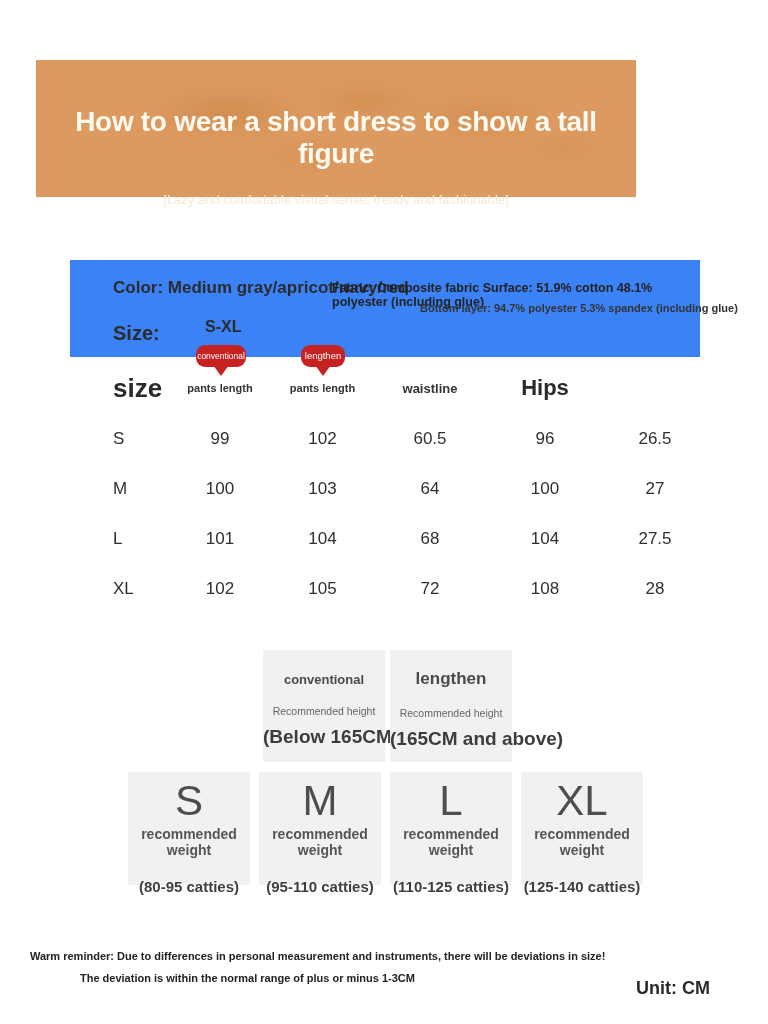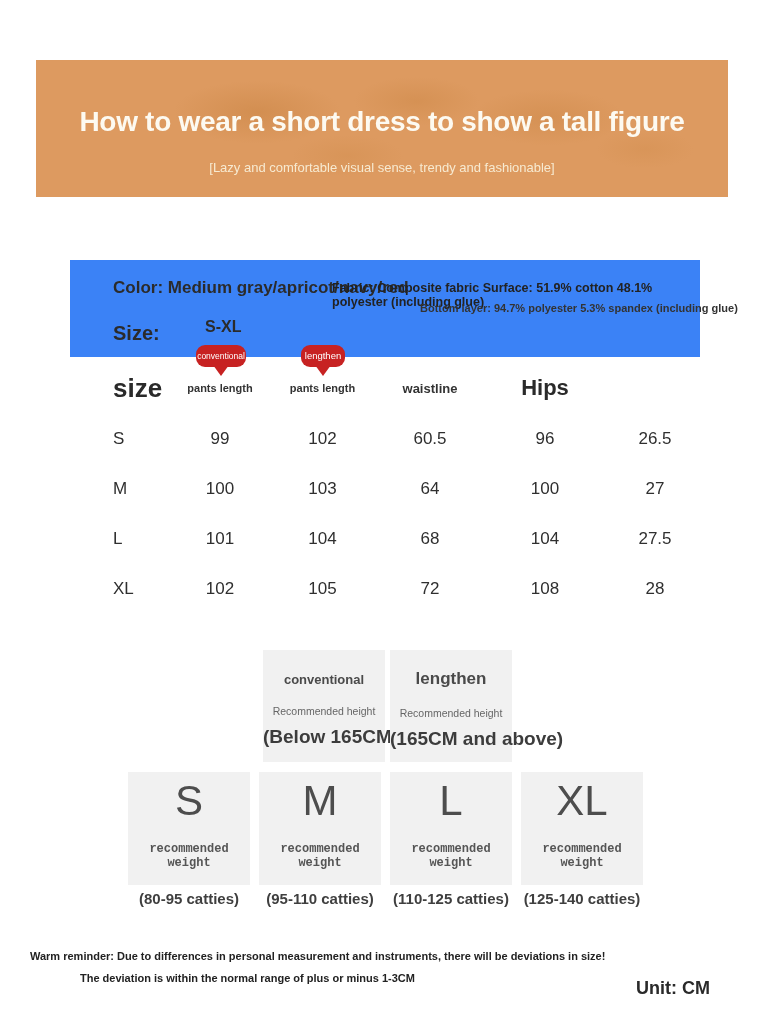--- a/index.html
+++ b/index.html
@@ -9,21 +9,21 @@
     background: #ffffff;
     font-family: "Liberation Sans", sans-serif;
     color: #2e2e2e;
     overflow: hidden;
   }
 
   
   .banner {
     position: absolute;
     left: 36px; top: 60px;
-    width: 692px; height: 137px;
+    width: 600px; height: 137px;
     background:
       radial-gradient(ellipse 120px 45px at 32% 38%, rgba(198,128,62,0.45), transparent 70%),
       radial-gradient(ellipse 90px 35px at 55% 30%, rgba(202,132,66,0.40), transparent 70%),
       radial-gradient(ellipse 110px 40px at 74% 42%, rgba(200,130,64,0.38), transparent 70%),
       radial-gradient(ellipse 80px 30px at 45% 70%, rgba(205,136,70,0.30), transparent 70%),
       radial-gradient(ellipse 70px 28px at 88% 65%, rgba(205,136,70,0.28), transparent 70%),
       #dd9a60;
     text-align: center;
   }
   .banner-title {
@@ -161,21 +161,21 @@
     left: 128px; top: 772px;
     display: flex;
     gap: 9px;
   }
   .weight-box {
     width: 122px; height: 113px;
     background: #f1f1f1;
     text-align: center;
   }
   .wb-size { margin-top: 6px; font-size: 42px; color: #4d4d4d; line-height: 1.1; }
-  .wb-sub { margin-top: 18px; font-size: 12px; font-weight: bold; color: #555555; font-family: Liberation Mono, monospace; }
+  .wb-sub { margin-top: 2px; font-size: 14px; font-weight: bold; color: #555555; }
   .wb-range { margin-top: 20px; font-size: 15px; font-weight: bold; color: #3f3f3f; white-space: nowrap; }
 
   
   .reminder1 {
     position: absolute;
     left: 30px; top: 950px;
     font-size: 11px;
     font-weight: bold;
     color: #222222;
   }

